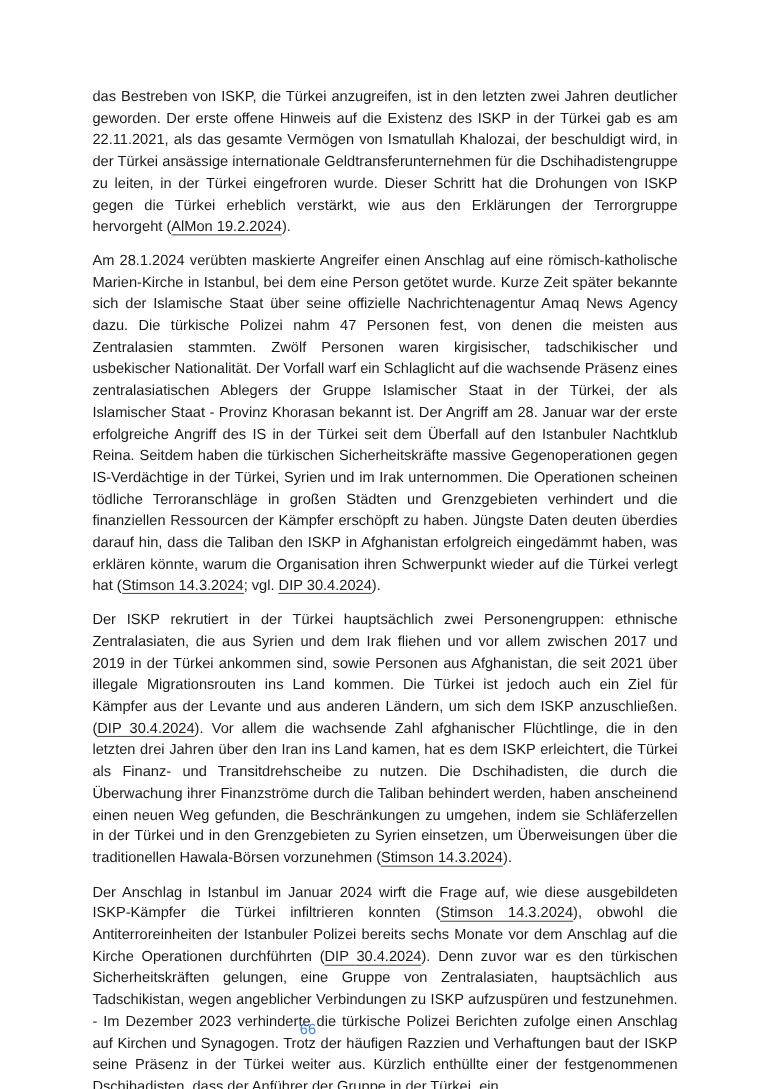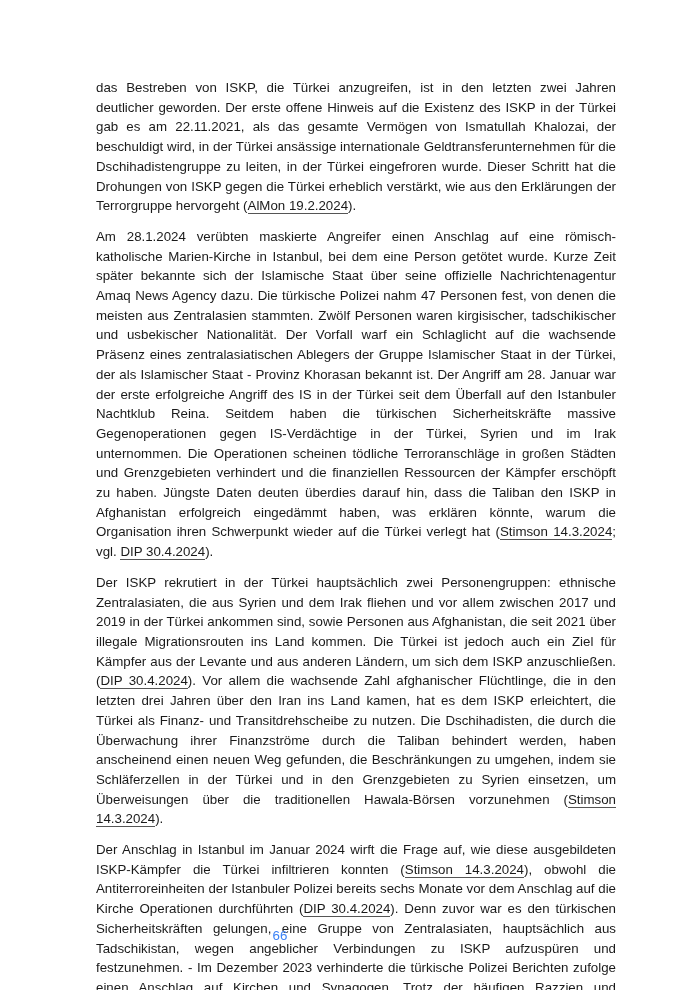--- a/index.html
+++ b/index.html
@@ -18,21 +18,21 @@
     .page {
       position: absolute;
       left: 84px;
       top: 78px;
       width: 532px;
     }
     .para {
       font-size: 13.3px;
       line-height: 19.7px;
       text-align: justify;
-      margin: 0 0 11px 12px;
+      margin: 0 0 11px 0;
       hyphens: manual;
     }
     .cite {
       color: #1a1a1a;
       text-decoration: none;
       border-bottom: 1px solid #555555;
       padding-bottom: 0px;
       cursor: pointer;
     }
     .page-number {

